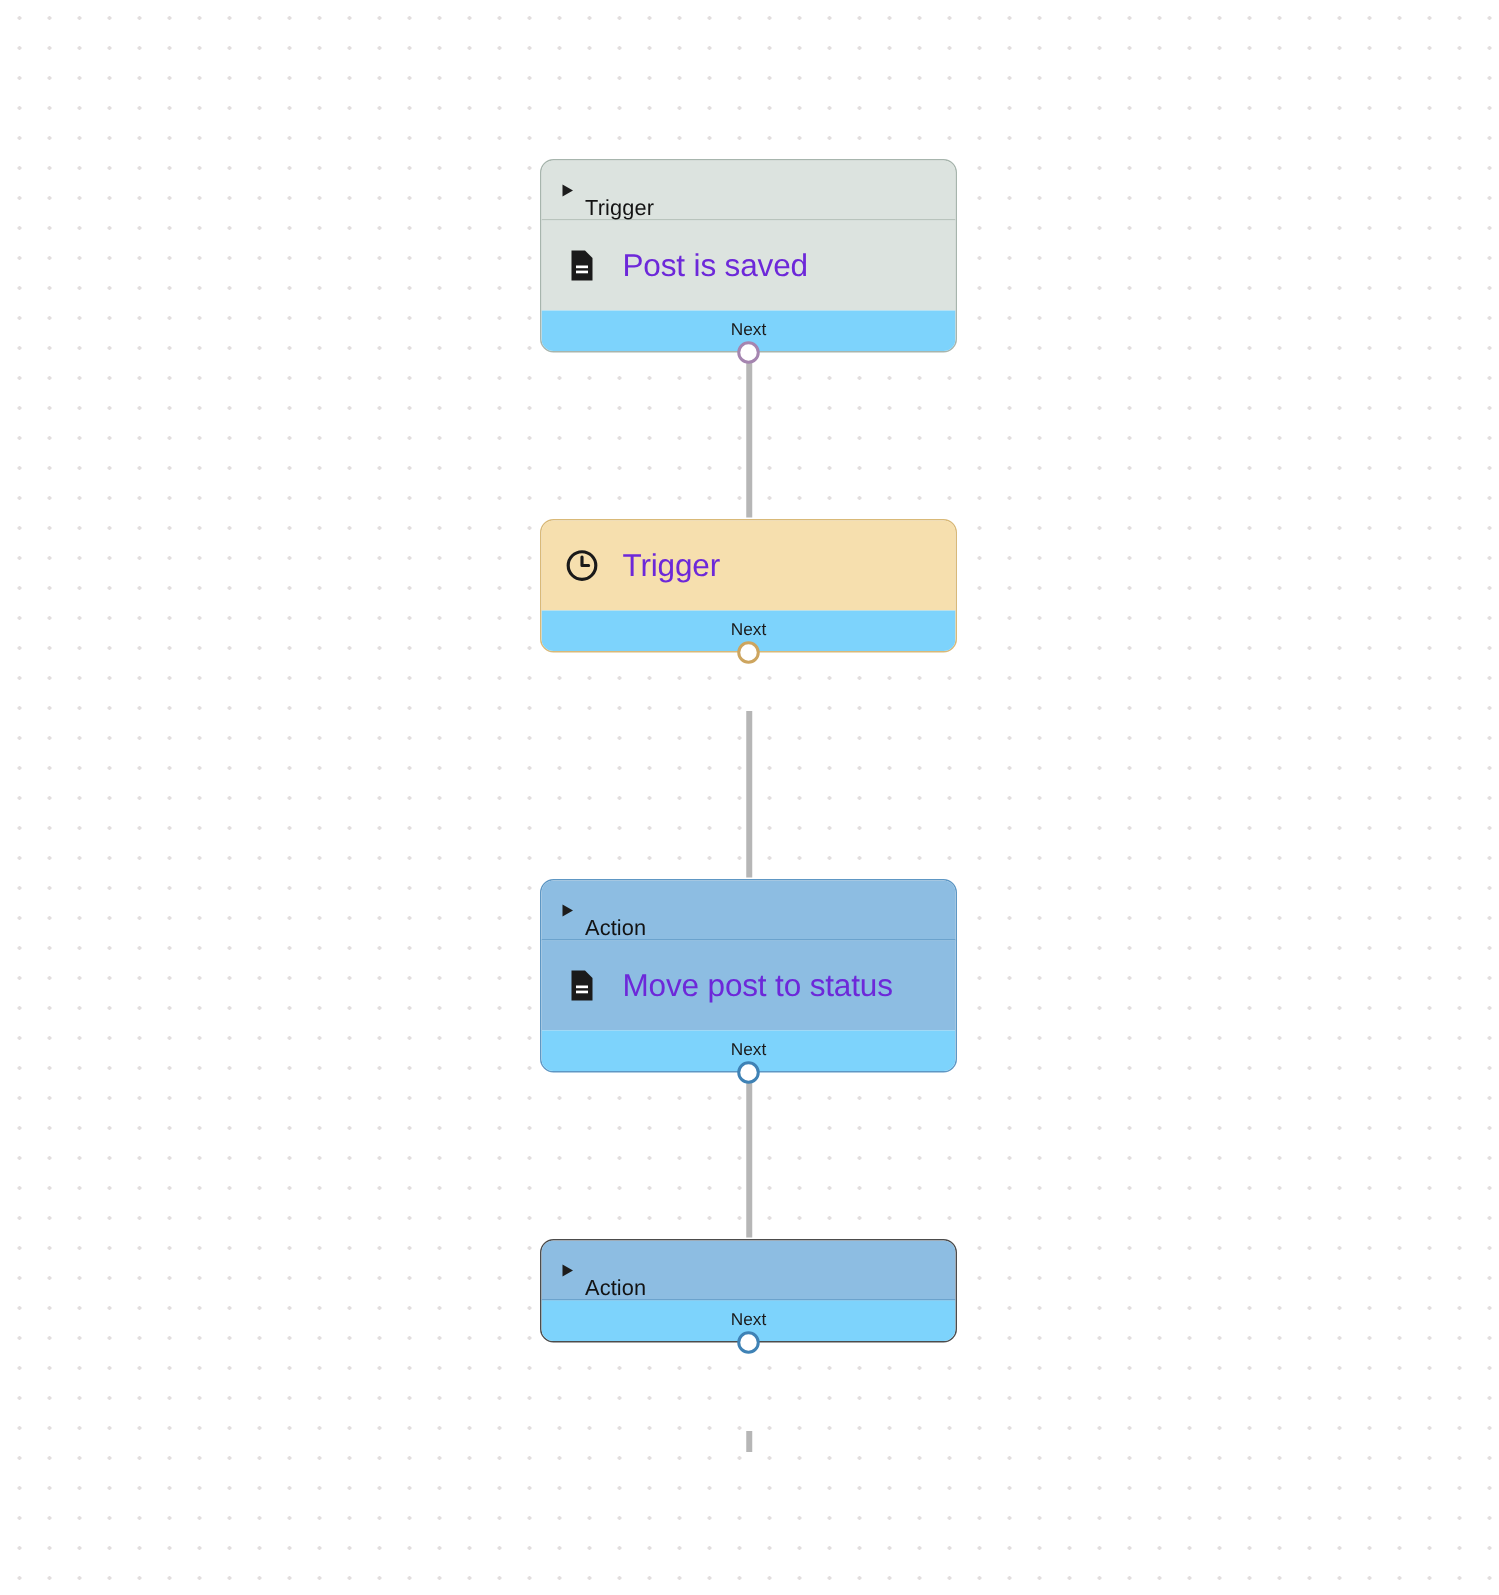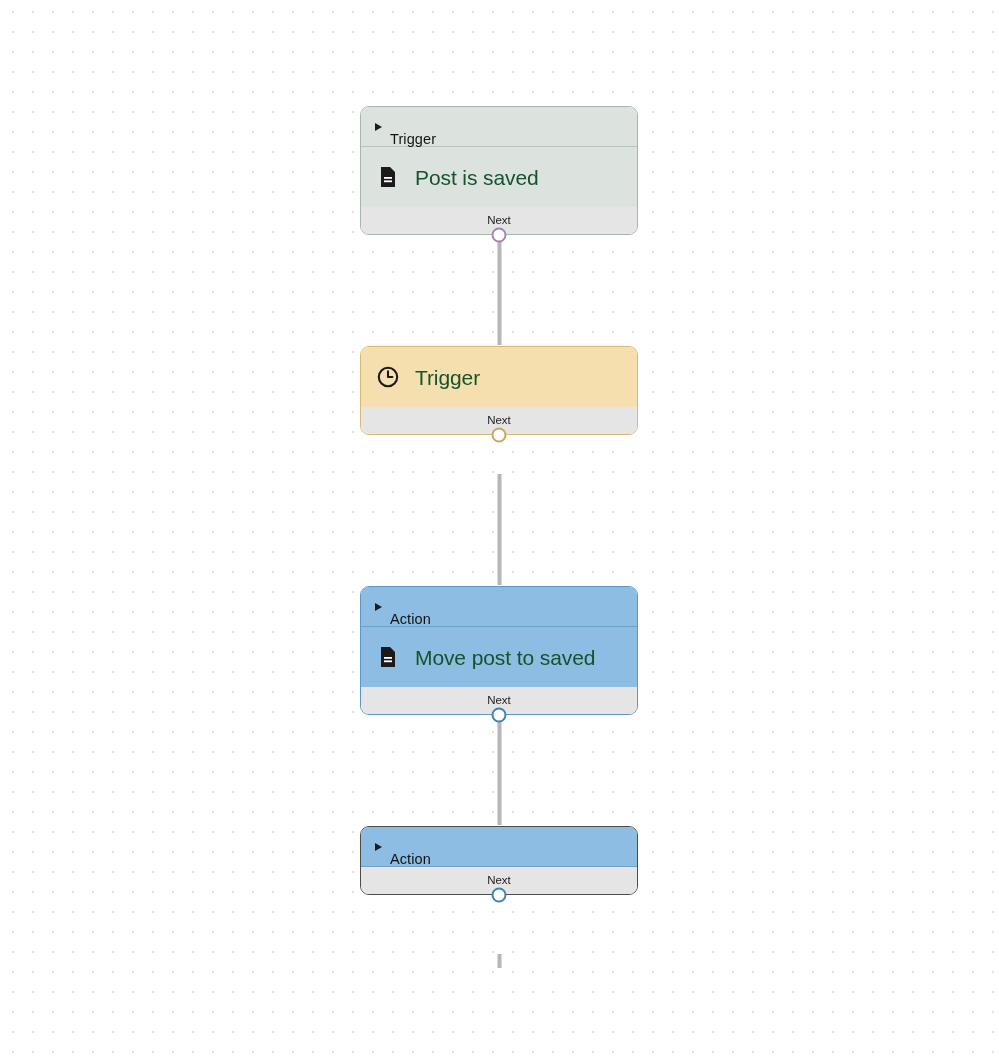--- a/index.html
+++ b/index.html
@@ -105,29 +105,29 @@
     flex: 0 0 auto;
     display: flex;
     align-items: center;
     justify-content: center;
   }
 
   .node-icon svg { display: block; }
 
   .node-title {
     font-size: 21px;
-    color: #14532d;
+    color: #6d28d9;
     line-height: 1;
     white-space: nowrap;
     letter-spacing: -.1px;
   }
 
   .node-footer {
     height: 27px;
-    background: #e5e5e5;
+    background: #7dd3fc;
     display: flex;
     align-items: center;
     justify-content: center;
   }
 
   .node-footer-label {
     font-size: 11.5px;
     color: #1b1b1b;
     line-height: 1;
   }
@@ -211,21 +211,21 @@
         <span class="node-header-label">Action</span>
       </div>
       <div class="node-body">
         <span class="node-icon">
           <svg width="24" height="24" viewBox="0 0 24 24">
             <path d="M5 2 h9 l5 5 v15 H5 Z" fill="#1a1a1a"></path>
             <rect x="8" y="12" width="8" height="1.8" fill="#ffffff"></rect>
             <rect x="8" y="15.4" width="8" height="1.8" fill="#ffffff"></rect>
           </svg>
         </span>
-        <span class="node-title">Move post to saved</span>
+        <span class="node-title">Move post to status</span>
       </div>
       <div class="node-footer">
         <span class="node-footer-label">Next</span>
       </div>
     </div>
     <span class="port"></span>
   </div>
 
   <div class="node" style="left:360px; top:826px;
               --fill:#8dbde2; --edge:#4c4c4c; --divider:#6ca3cd; --port:#3f82b5;">

